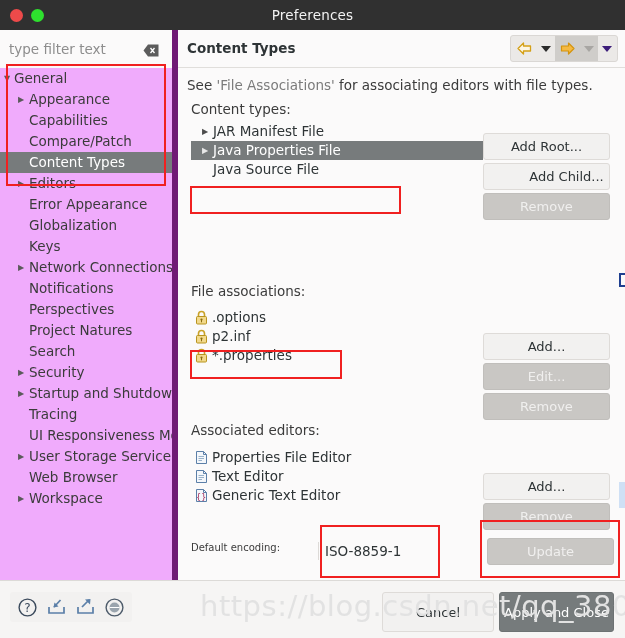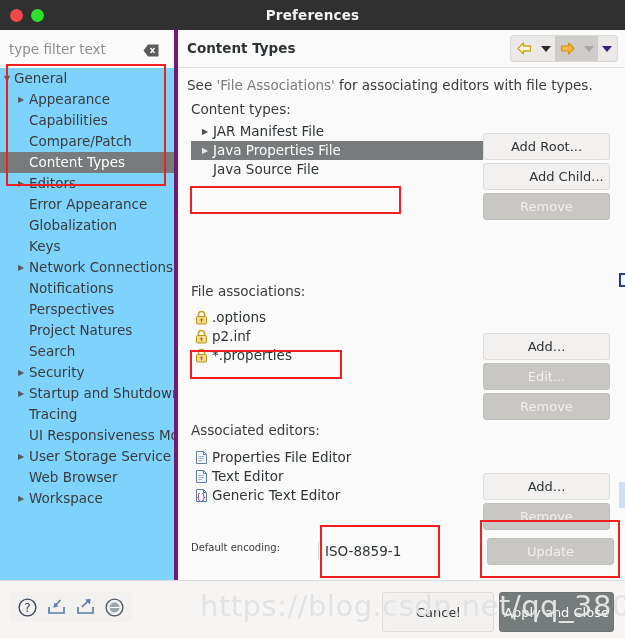--- a/index.html
+++ b/index.html
@@ -24,30 +24,30 @@
     background: #303030;
     display: flex; align-items: center;
   }
   .wbtns { position: absolute; left: 10px; top: 9px; display: flex; gap: 8px; }
   .wbtn { width: 13px; height: 13px; border-radius: 50%; }
   .wbtn.close { background: #ed4a4a; }
   .wbtn.min { background: #2ee02e; }
   .title-text {
     position: absolute; left: 0; top: 0; width: 625px; height: 30px;
     line-height: 30px; text-align: center;
-    color: #f2f2f2; font-size: 13.5px; font-weight: bold;
+    color: #f2f2f2; font-size: 13.5px; font-weight: normal;
     letter-spacing: .2px;
   }
 
   
   .leftpane {
     position: absolute; left: 0; top: 30px;
     width: 178px; height: 550px;
-    background: #7dd3fc;
-    border-right: 4px solid #701a75;
+    background: #f0abfc;
+    border-right: 6px solid #701a75;
     overflow: hidden;
   }
   .filterbox {
     position: absolute; left: 0; top: 0; width: 177px; height: 38px;
     background: #fbfafa;
     display: flex; align-items: center;
   }
   .filter-placeholder {
     margin-left: 9px; color: #8d8d8d; font-size: 13.5px;
   }

